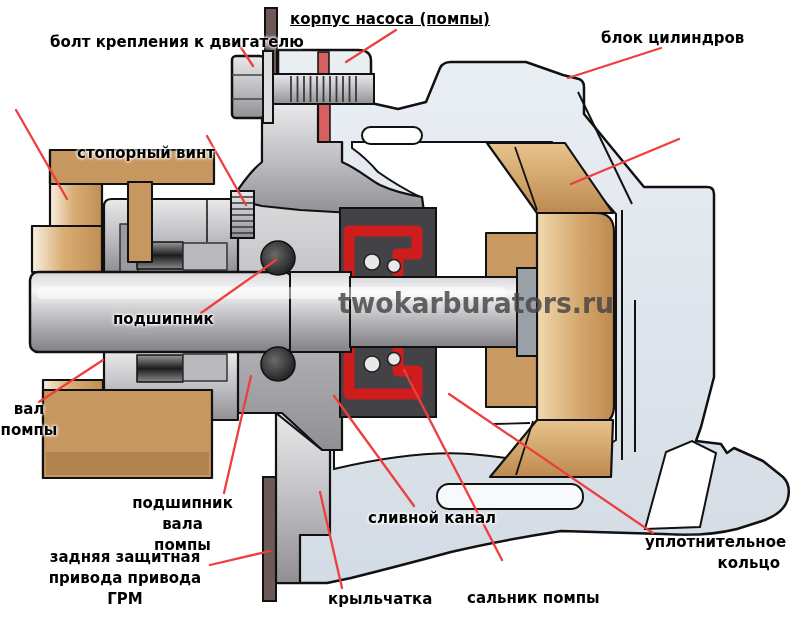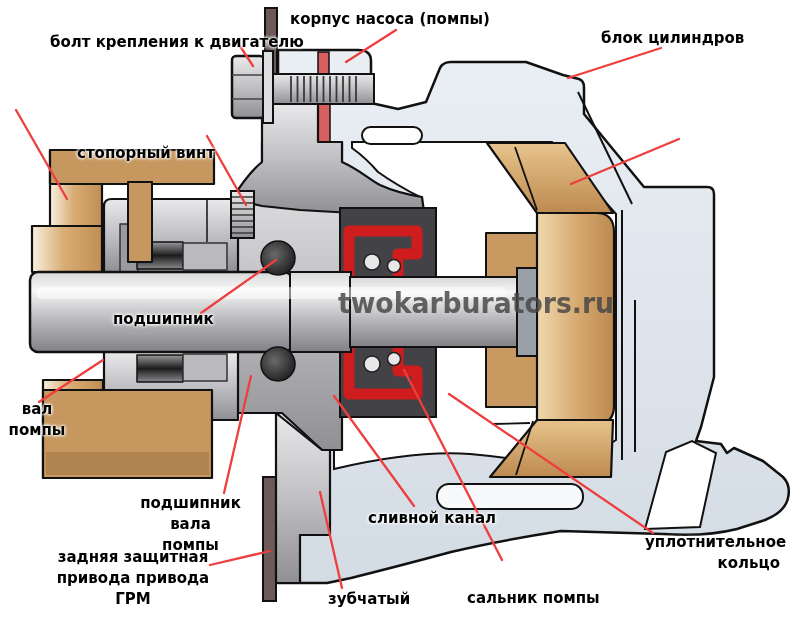--- a/index.html
+++ b/index.html
@@ -2,21 +2,21 @@
 <html><head>
 <meta charset="utf-8">
 <style>
   html,body{margin:0;padding:0;background:#fff;}
   #stage{position:relative;width:800px;height:617px;background:#fff;overflow:hidden;
          font-family:"DejaVu Sans","Liberation Sans",sans-serif;}
   #diagram{position:absolute;left:0;top:0;}
   .lbl{position:absolute;font-size:15px;font-weight:bold;color:#000;line-height:21px;
        white-space:pre-line;
        text-shadow:0 0 3px #fff,0 0 3px #fff,0 0 4px #fff;}
-  .lbl.center{text-align:center;padding-left:8px;}
+  .lbl.center{text-align:center;}
   .lbl.right{text-align:right;}
 </style>
 </head>
 <body>
 
 <div id="stage">
 
 <svg id="diagram" width="800" height="617" viewBox="0 0 800 617">
   <defs>
     <linearGradient id="gShaft" x1="0" y1="0" x2="0" y2="1">
@@ -178,29 +178,29 @@
     <line x1="224" y1="493" x2="251" y2="376"></line>
     <line x1="210" y1="565" x2="270" y2="551"></line>
     <line x1="342" y1="588" x2="320" y2="492"></line>
     <line x1="414" y1="506" x2="334" y2="396"></line>
     <line x1="502" y1="560" x2="404" y2="370"></line>
     <line x1="653" y1="533" x2="449" y2="394"></line>
   </g>
 </svg>
 
 <div class="lbl" style="left:14px;top:32px;margin-left:36px;">болт крепления к двигателю</div>
-<div class="lbl" style="left:290px;top:9px;">корпус насоса (помпы)</div>
+<div class="lbl" style="left:290px;top:9px;text-decoration:underline;">корпус насоса (помпы)</div>
 <div class="lbl" style="left:601px;top:28px;">блок цилиндров</div>
 <div class="lbl" style="left:77px;top:115px;margin-top:28px;">стопорный винт</div>
 <div class="lbl" style="left:113px;top:309px;">подшипник</div>
 <div class="lbl center" style="left:0px;top:399px;width:58px;">вал
 помпы</div>
 <div class="lbl center" style="left:115px;top:493px;width:135px;">подшипник вала
 помпы</div>
 <div class="lbl center" style="left:36px;top:547px;width:178px;">задняя защитная
 привода привода ГРМ</div>
-<div class="lbl" style="left:328px;top:589px;">зубчатый</div>
+<div class="lbl" style="left:328px;top:589px;">крыльчатка</div>
 <div class="lbl" style="left:368px;top:508px;">сливной канал</div>
 <div class="lbl" style="left:467px;top:588px;">сальник помпы</div>
 <div class="lbl right" style="left:645px;top:532px;width:135px;">уплотнительное
 кольцо</div>
 
 </div>
 
 </body></html>

